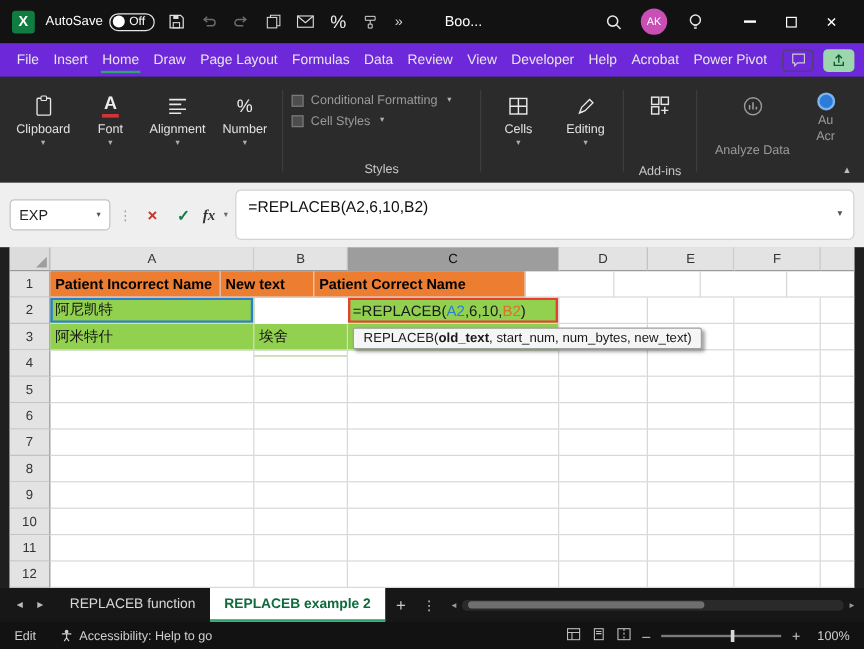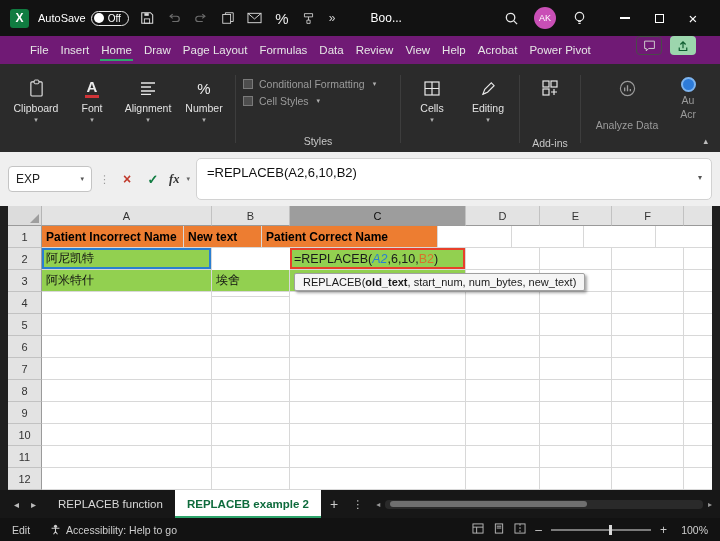--- a/index.html
+++ b/index.html
@@ -22,21 +22,21 @@
   .tb-right{margin-left:auto;display:flex;align-items:center;gap:14px}
   .avatar{width:22px;height:22px;border-radius:50%;background:var(--avatar_bg,#c94fb6);color:#fff;
           font-size:9px;font-weight:400;display:flex;align-items:center;justify-content:center}
   .win-controls{display:flex;margin-left:6px}
   .win-btn{width:34px;height:36px;display:flex;align-items:center;justify-content:center;color:#fff}
   .minbar{width:10px;height:1.5px;background:#fff}
   .maxbox{width:9px;height:9px;border:1.2px solid #fff}
   .glyph-close::before{content:"\00d7";font-size:15px}
 
   
-  .menubar{height:28px;background:#701a75;display:flex;align-items:flex-start;padding:0 24px}
+  .menubar{height:28px;background:#6d28d9;display:flex;align-items:center;padding:0 8px}
   .menu-items{display:flex;height:100%}
   .menu-item{padding:0 6px;font-size:11.5px;color:#e6e6e6;display:flex;align-items:center;position:relative;white-space:nowrap}
   .menu-item.active::after{content:"";position:absolute;left:5px;right:5px;bottom:3px;height:2px;background:var(--accent_green,#2ea56c)}
   .menu-right{margin-left:auto;display:flex;gap:8px;align-items:center}
   .comment-btn{width:26px;height:19px;border:1px solid #4a4a4a;border-radius:4px;display:flex;align-items:center;justify-content:center}
   .share-btn{width:26px;height:19px;background:#9cd6ad;border-radius:4px;display:flex;align-items:center;justify-content:center}
 
   
   .ribbon{height:88px;background:#2b2b2b;display:flex;align-items:stretch;padding:4px 6px 0 8px;position:relative}
   .rb-group{display:flex;flex-direction:column;align-items:center}
@@ -214,20 +214,21 @@
     <div class="menu-items">
         <div class="menu-item">File</div>
         <div class="menu-item">Insert</div>
         <div class="menu-item active">Home</div>
         <div class="menu-item">Draw</div>
         <div class="menu-item">Page Layout</div>
         <div class="menu-item">Formulas</div>
         <div class="menu-item">Data</div>
         <div class="menu-item">Review</div>
         <div class="menu-item">View</div>
+        <div class="menu-item">Developer</div>
         <div class="menu-item">Help</div>
         <div class="menu-item">Acrobat</div>
         <div class="menu-item">Power Pivot</div>
       </div>
     <div class="menu-right">
       <span class="comment-btn">
         <svg width="13" height="12" viewBox="0 0 16 14">
             <path d="M2 1h12v9H7l-3 3v-3H2z" fill="none" stroke="#cfcfcf" stroke-width="1.2"></path>
           </svg>
       </span>
@@ -386,21 +387,21 @@
           <div class="cell" style="width: 72px;"></div>
           <div class="cell" style="width: 72px;"></div>
           <div class="cell filler"></div>
         </div>
         <div class="grid-row">
           <div class="row-header">2</div>
           <div class="cell green ref1" style="width: 170px;">阿尼凯特</div>
           <div class="cell green ref2" style="width: 78px; margin-top: 48px;">t 古普塔</div>
           <div class="cell green editing" style="width: 176px;">
             <span style="color: rgb(26, 26, 26);">=REPLACEB(</span>
-            <span style="color: rgb(42, 126, 209); font-style: italic;">A2</span>
+            <span style="color: rgb(42, 126, 209);">A2</span>
             <span style="color: rgb(26, 26, 26);">,6,10,</span>
             <span style="color: rgb(216, 114, 42);">B2</span>
             <span style="color: rgb(26, 26, 26);">)</span>
           </div>
           <div class="cell" style="width: 74px;"></div>
           <div class="cell" style="width: 72px;"></div>
           <div class="cell" style="width: 72px;"></div>
           <div class="cell filler"></div>
         </div>
         <div class="grid-row">

